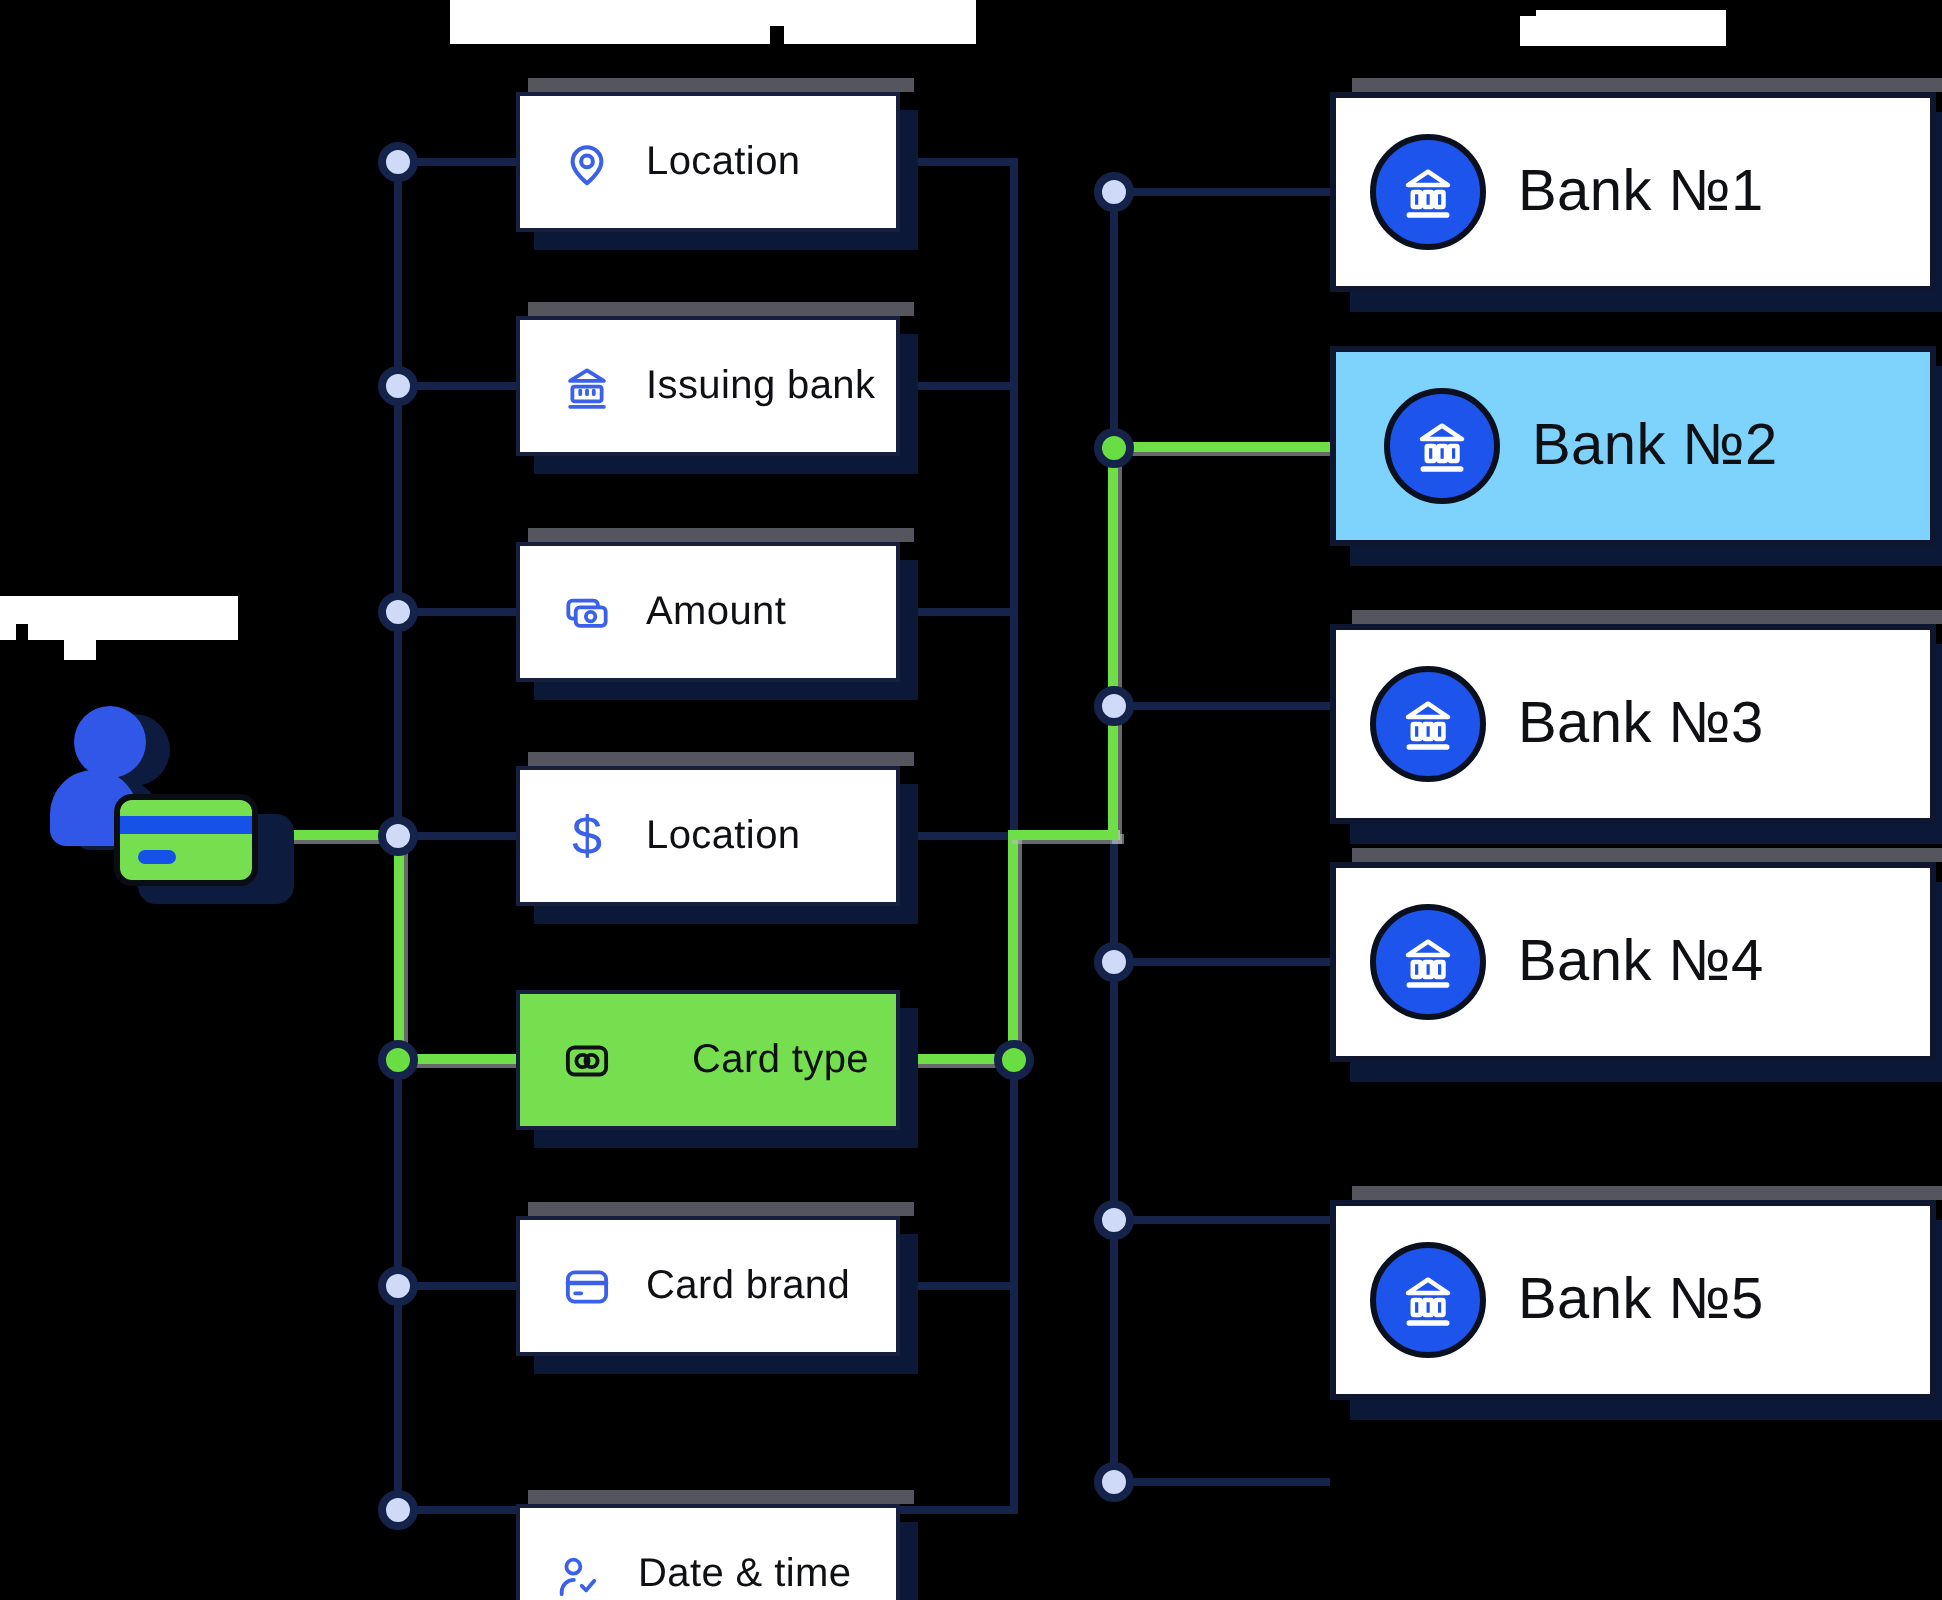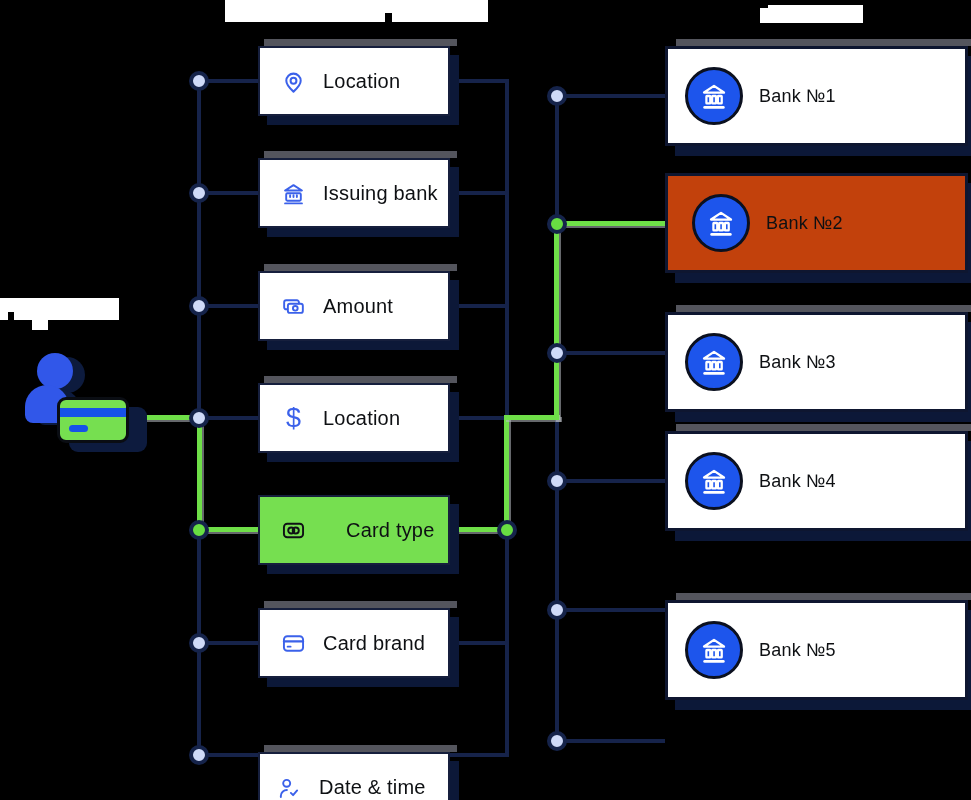--- a/index.html
+++ b/index.html
@@ -36,27 +36,27 @@
   .plabel{font-size:20px;font-weight:500;color:#0E1013;letter-spacing:.2px;white-space:nowrap;}
   
   .bank-box{
     position:absolute;left:665px;width:303px;height:100px;box-sizing:border-box;
     background:#fff;border:3px solid #0E1630;z-index:5;
     box-shadow:10px 10px 0 #0C1838;
     display:flex;align-items:center;padding-left:17px;
   }
   .bank-box::before{content:'';position:absolute;left:8px;right:-11px;top:-10px;
     height:7px;background:#54555D;}
-  .bank-box.active{background:#c2410c;padding-left:24px;}
+  .bank-box.active{background:#7dd3fc;padding-left:24px;}
   .bank-box.active::before{display:none;}
   .bank-circle{width:58px;height:58px;border-radius:50%;background:#1D55EC;
     border:3px solid #0B101F;box-sizing:border-box;margin-right:16px;
     display:flex;align-items:center;justify-content:center;flex:0 0 auto;}
   .bank-circle svg{width:32px;height:32px;}
-  .blabel{font-size:18px;font-weight:500;color:#0E1013;letter-spacing:.2px;white-space:nowrap;}
+  .blabel{font-size:29px;font-weight:500;color:#0E1013;letter-spacing:.2px;white-space:nowrap;}
   
   .white-bar{position:absolute;background:#fff;z-index:6;}
   .black-notch{position:absolute;background:#000;z-index:7;}
   
   .ill{position:absolute;z-index:3;}
   .shadow-shape{background:#0D1B3E;}
   .head{width:36px;height:36px;border-radius:50%;background:#3157E9;}
   .body-shape{width:44px;height:38px;background:#3157E9;
     border-radius:22px 22px 8px 8px;}
   .card{width:72px;height:46px;box-sizing:border-box;background:#76DF50;

